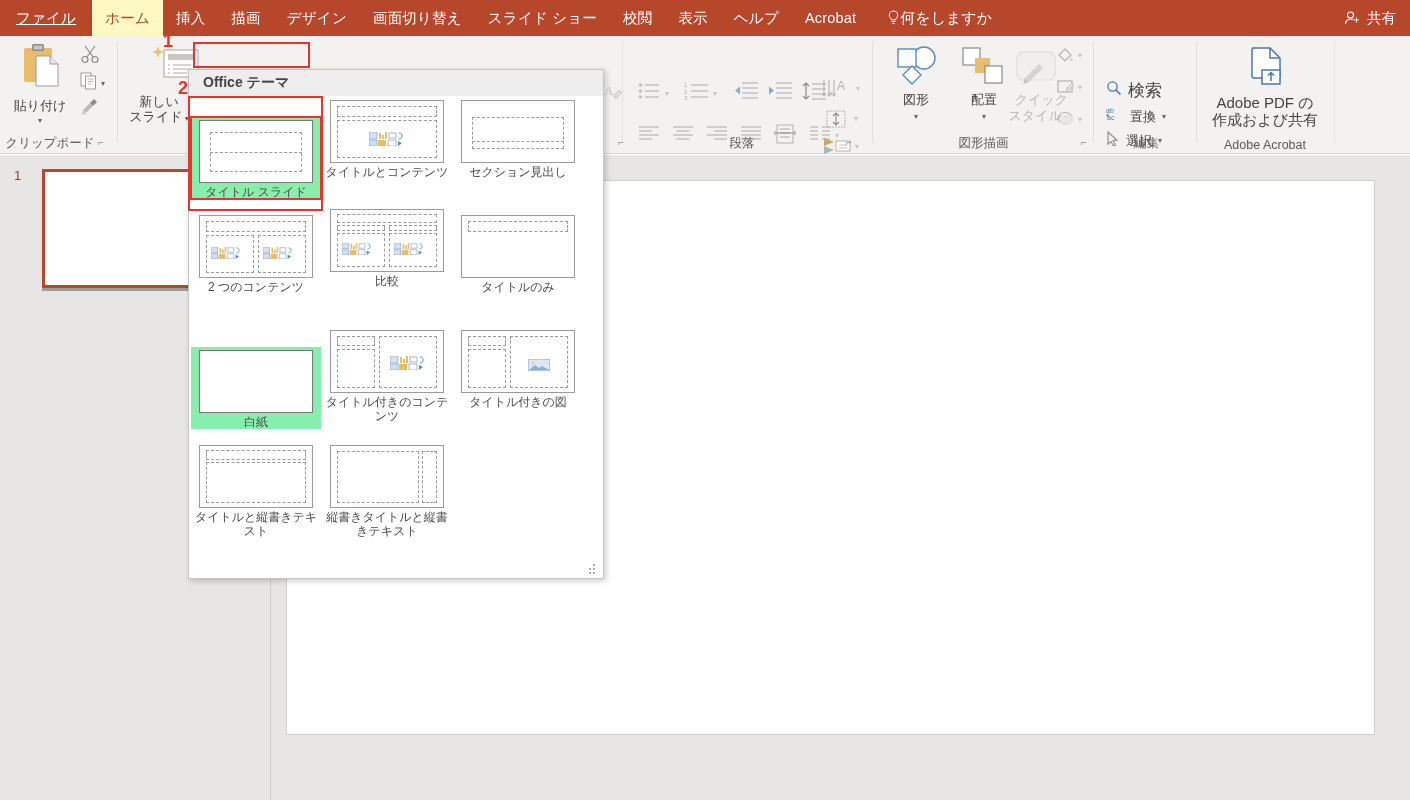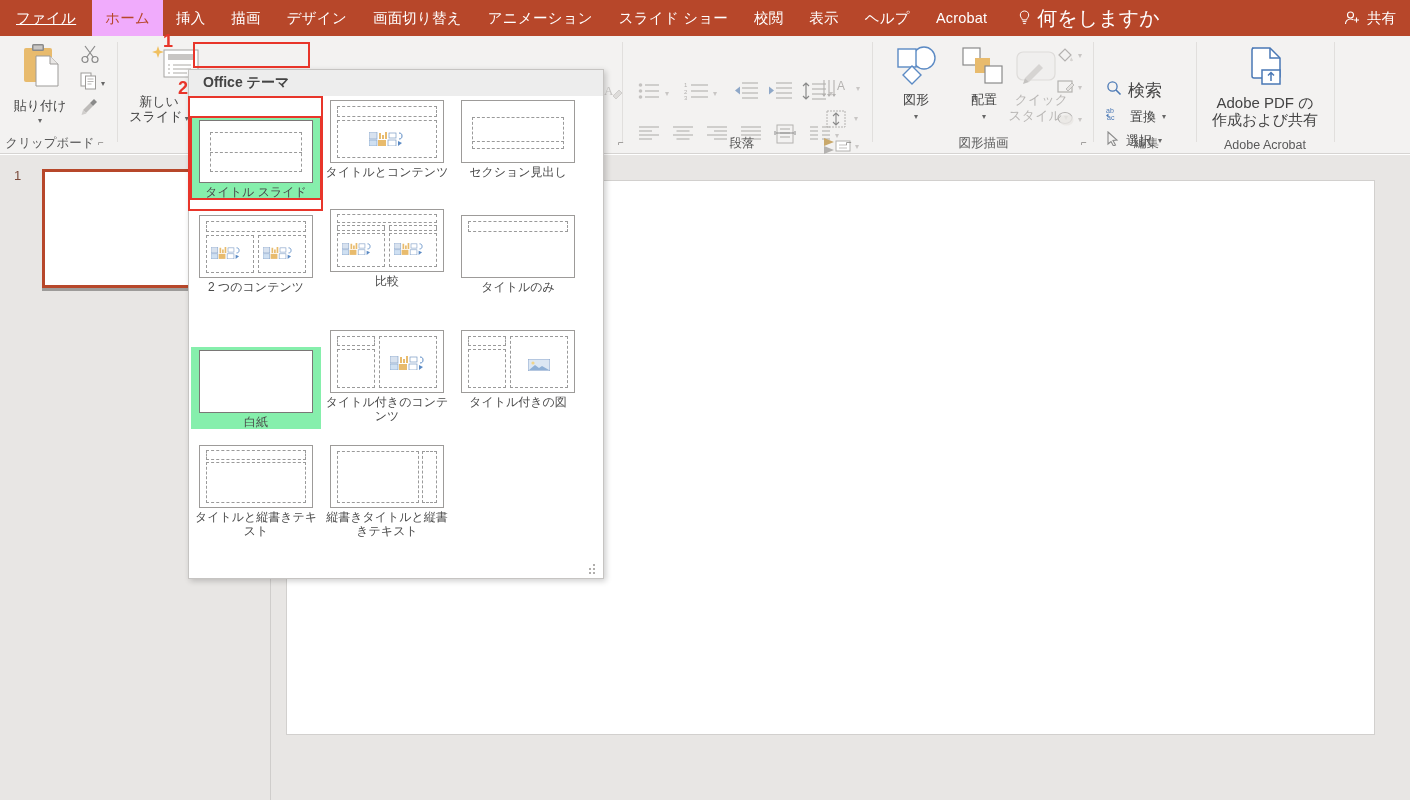--- a/index.html
+++ b/index.html
@@ -16,25 +16,25 @@
   .tabbar {
     position: absolute; top: 0; left: 0; width: 1410px; height: 36px;
     background: #b7472a;
     display: flex; align-items: stretch;
   }
   .tab {
     display: flex; align-items: center; justify-content: center;
     padding: 0 13px; color: #ffffff; font-size: 14.5px;
     letter-spacing: .2px; white-space: nowrap; cursor: default;
   }
-  .tab.active { background: #f0abfc; color: #b7472a; }
+  .tab.active { background: #fef9c3; color: #b7472a; }
   .tab.file { padding: 0 16px; text-decoration: underline; }
   .tellme {
-    display: flex; align-items: center; gap: 6px;
-    padding: 0 12px 0 18px; color: #ffffff; font-size: 20px; white-space: nowrap;
+    display: flex; align-items: center; gap: 0;
+    padding: 0 12px 0 18px; color: #ffffff; font-size: 15px; white-space: nowrap;
   }
   .bulb { width: 13px; height: 17px; display:block; }
   .share {
     position: absolute; right: 14px; top: 0; height: 36px;
     display: flex; align-items: center; gap: 6px;
     color: #fff; font-size: 14.5px; white-space: nowrap;
   }
   .share svg { display:block; }
 
   
@@ -180,21 +180,20 @@
 
 <div id="app">
 
   <div class="tabbar">
     <div class="tab file">ファイル</div>
     <div class="tab active">ホーム</div>
     <div class="tab">挿入</div>
     <div class="tab">描画</div>
     <div class="tab">デザイン</div>
     <div class="tab">画面切り替え</div>
-    <div class="tab">アニメーション</div>
     <div class="tab">スライド ショー</div>
     <div class="tab">校閲</div>
     <div class="tab">表示</div>
     <div class="tab">ヘルプ</div>
     <div class="tab">Acrobat</div>
     <div class="tellme">
       <span>
         <svg class="bulb" viewBox="0 0 13 17">
             <path d="M6.5 1C4 1 2.3 2.8 2.3 5c0 1.6 1 2.7 1.6 3.6.3.5.4.9.4 1.3h4.4c0-.4.1-.8.4-1.3.6-.9 1.6-2 1.6-3.6C10.7 2.8 9 1 6.5 1z" fill="none" stroke="#fff" stroke-width="1"></path>
             <path d="M4.6 11.6h3.8M5.2 13.6h2.6" stroke="#fff" stroke-width="1" fill="none"></path>

